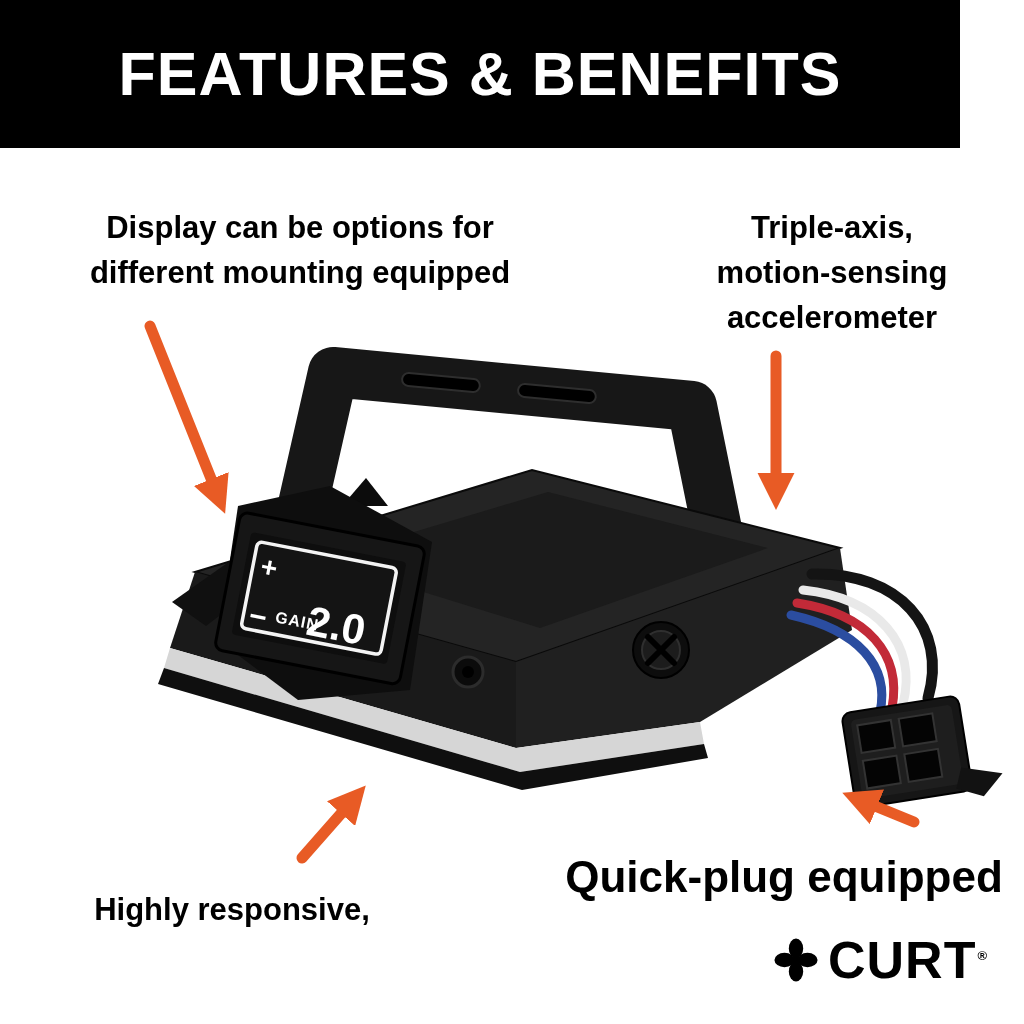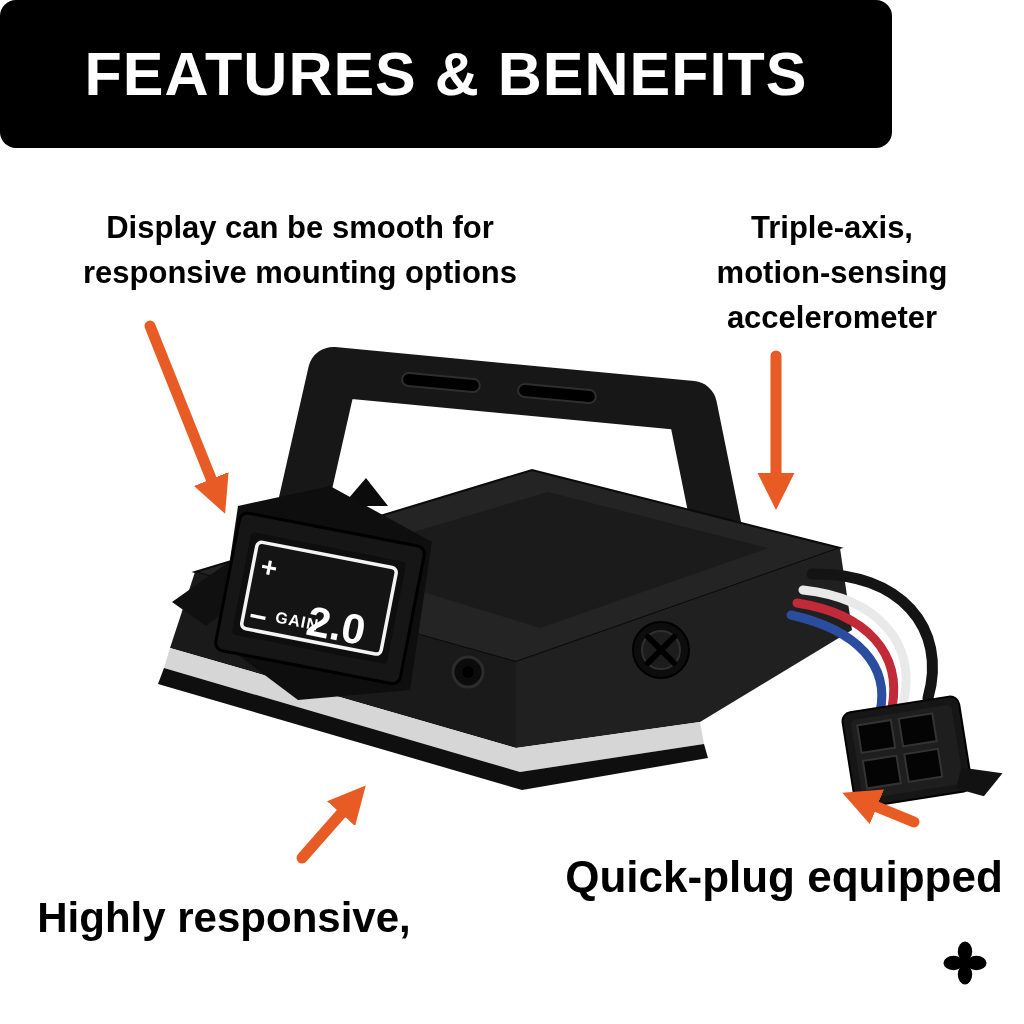--- a/index.html
+++ b/index.html
@@ -14,34 +14,34 @@
   }
   *{box-sizing:border-box;}
   html,body{margin:0;padding:0;}
   body{
     width:1024px;height:1024px;position:relative;overflow:hidden;
     background:var(--page-bg,#fff);
     font-family:"Liberation Sans",sans-serif;
     color:var(--text-color,#000);
   }
   .header{
-    position:absolute;top:0;left:0;width:892px;height:148px;
+    position:absolute;top:0;left:0;width:960px;height:148px;
     background:var(--header-bg,#000);
-    display:flex;align-items:center;justify-content:center;border-radius:16px;
+    display:flex;align-items:center;justify-content:center;
   }
   .header h1{
     margin:0;color:#fff;font-size:61px;font-weight:800;letter-spacing:1px;white-space:nowrap;
   }
   .callout{
     position:absolute;text-align:center;font-weight:700;line-height:1.45;color:var(--text-color,#000);
   }
   .callout-display{left:30px;top:206px;width:540px;font-size:31px;}
   .callout-accel{left:636px;top:206px;width:392px;font-size:31px;}
   .callout-quickplug{left:556px;top:845px;width:456px;font-size:44px;}
-  .callout-responsive{left:16px;top:888px;width:416px;font-size:42px;}
+  .callout-responsive{left:24px;top:888px;width:416px;font-size:31px;}
   .scene{position:absolute;top:0;left:0;width:1024px;height:1024px;}
   .arrow{stroke:var(--accent-orange,#E85B25);stroke-width:11;fill:none;stroke-linecap:round;}
   .arrowhead-fill{fill:var(--accent-orange,#E85B25);}
   .wire{fill:none;stroke-linecap:round;}
   .wire-black{stroke:var(--wire-black,#141414);stroke-width:11;}
   .wire-white{stroke:var(--wire-white,#E9E9E9);stroke-width:9;}
   .wire-red{stroke:var(--wire-red,#C22A38);stroke-width:9;}
   .wire-blue{stroke:var(--wire-blue,#2B4DA0);stroke-width:9;}
   .disp-text{fill:#fff;font-weight:bold;font-family:"Liberation Sans",sans-serif;}
   .logo{
@@ -56,22 +56,22 @@
 </head>
 <body>
 
 <div>
 
   <header class="header">
     <h1>FEATURES &amp; BENEFITS</h1>
   </header>
 
   <div class="callout callout-display">
-    <div>Display can be smooth for</div>
-    <div>responsive mounting options</div>
+    <div>Display can be options for</div>
+    <div>different mounting equipped</div>
   </div>
 
   <div class="callout callout-accel">
     <div>Triple-axis,</div>
     <div>motion-sensing</div>
     <div>accelerometer</div>
   </div>
 
   <div class="callout callout-quickplug">
     <div>Quick-plug equipped</div>
@@ -151,15 +151,16 @@
   </svg>
 
   <div class="logo">
     <svg width="46" height="46" viewBox="0 0 48 48" aria-hidden="true">
       <ellipse cx="24" cy="12" rx="7.5" ry="10.5" fill="#000"></ellipse>
       <ellipse cx="36" cy="24" rx="10.5" ry="7.5" fill="#000"></ellipse>
       <ellipse cx="24" cy="36" rx="7.5" ry="10.5" fill="#000"></ellipse>
       <ellipse cx="12" cy="24" rx="10.5" ry="7.5" fill="#000"></ellipse>
       <circle cx="24" cy="24" r="4.5" fill="#000"></circle>
     </svg>
+    <div class="logo-text"><span>CURT</span><span class="logo-reg">®</span></div>
   </div>
 
 </div>
 
 </body></html>

